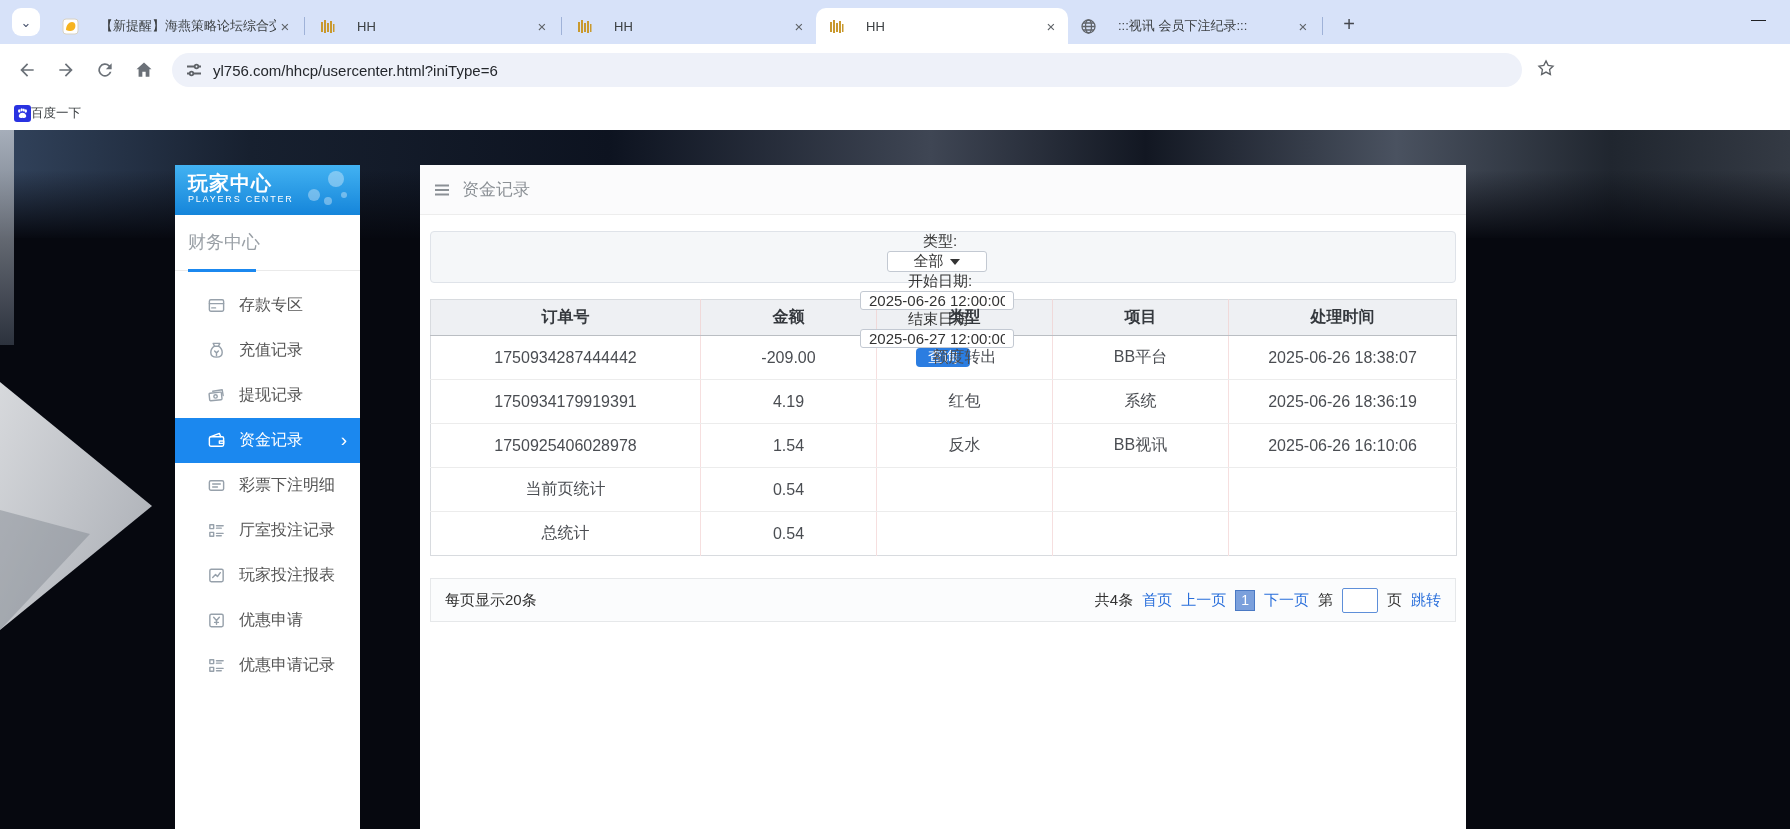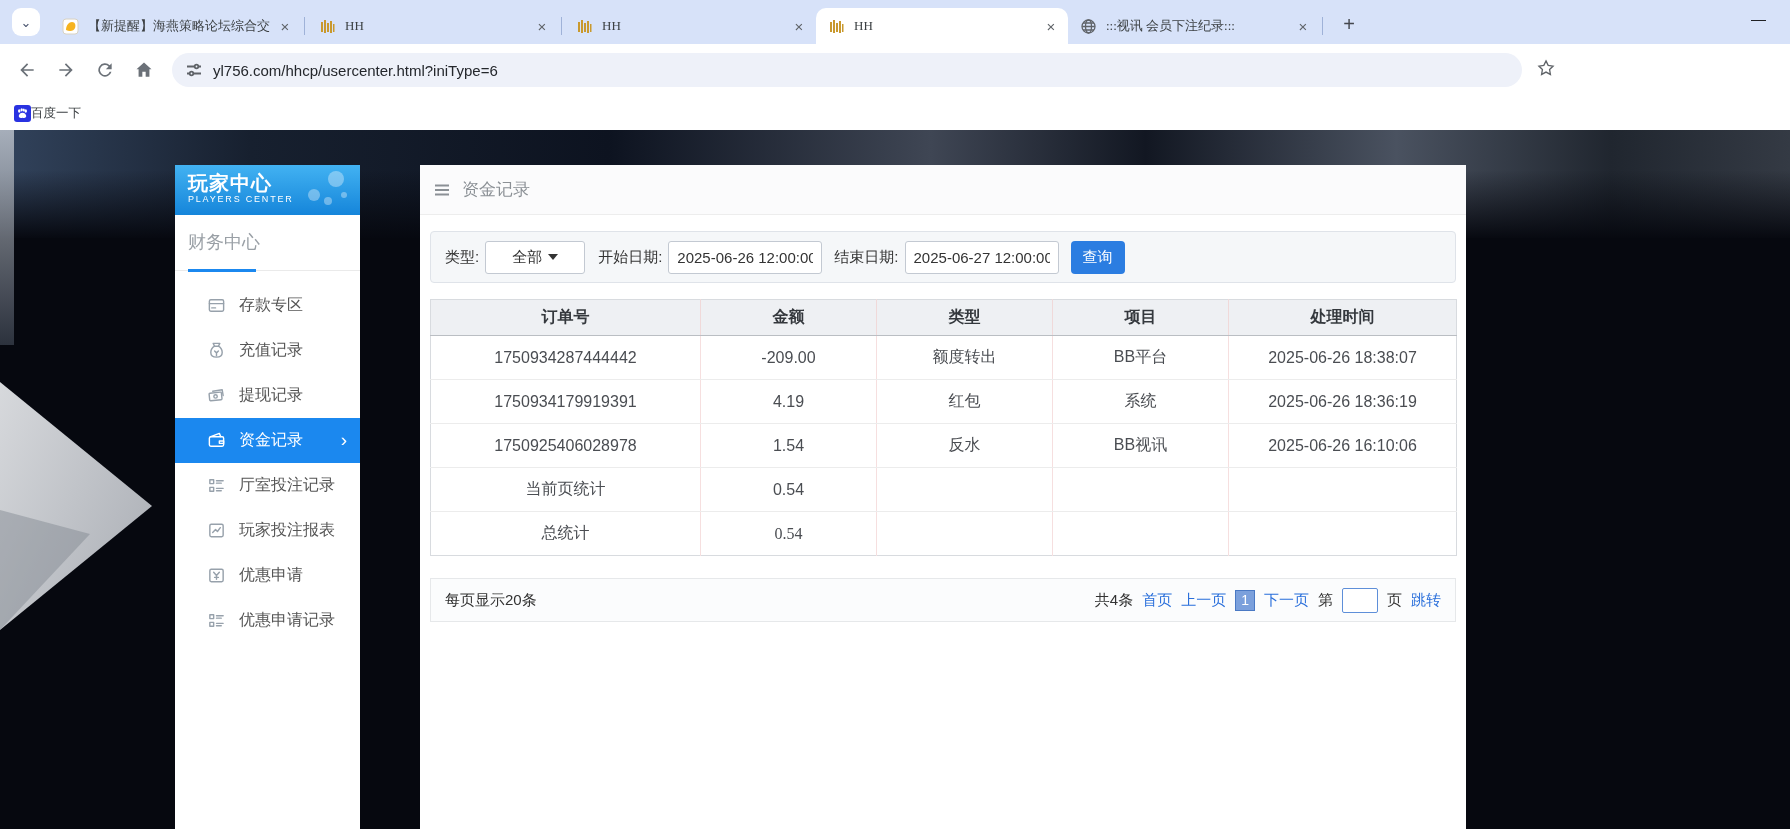--- a/index.html
+++ b/index.html
@@ -4,21 +4,21 @@
 <style>
   * { margin:0; padding:0; box-sizing:border-box; }
   html,body { width:1790px; height:829px; }
   body { font-family:"Liberation Sans", sans-serif; position:relative; overflow:hidden; background:#fff; }
 
   
   .tabstrip { position:absolute; top:0; left:0; width:1790px; height:44px; background:#d7e2f9; display:flex; align-items:flex-end; }
   .tab-search-btn { width:28px; height:28px; border-radius:9px; background:#fff; margin:0 10px 8px 12px; display:flex; align-items:center; justify-content:center; color:#45506b; font-size:13px; cursor:pointer; }
   .tab { height:36px; width:252px; display:flex; align-items:center; padding:0 8px 0 12px; border-radius:10px 10px 0 0; color:#3c4043; }
   .tab.active { background:#fff; }
-  .tab-title { flex:1; font-size:13px; white-space:nowrap; overflow:hidden; margin-left:9px;font-family:Liberation Serif, serif; }
+  .tab-title { flex:1; font-size:13px; white-space:nowrap; overflow:hidden; margin-left:21px; }
   .tab-close { width:18px; height:18px; border-radius:50%; display:flex; align-items:center; justify-content:center; color:#5f6368; font-size:15px; cursor:pointer; flex:none; }
   .tab-divider { width:1px; height:18px; background:#9fb2d8; margin:0 2px 9px 2px; flex:none; }
   .favicon { width:17px; height:17px; flex:none; display:flex; align-items:center; justify-content:center; }
   .new-tab-btn { width:28px; height:28px; margin:0 0 6px 10px; display:flex; align-items:center; justify-content:center; font-size:20px; color:#44474e; cursor:pointer; }
   .win-min { position:absolute; right:24px; top:10px; color:#202124; font-size:15px; cursor:pointer; }
 
   .toolbar { position:absolute; top:44px; left:0; width:1790px; height:52px; background:#fff; display:flex; align-items:center; }
   .nav-ic { width:24px; height:24px; margin-left:15px; display:flex; align-items:center; justify-content:center; cursor:pointer; }
   .nav-ic svg { width:20px; height:20px; fill:#6b7178; }
   .urlbar { margin-left:16px; width:1350px; height:34px; border-radius:17px; background:#eef1f9; display:flex; align-items:center; padding:0 14px; }
@@ -55,33 +55,33 @@
   .sb-item .ico svg { width:19px; height:19px; fill:none; stroke:#97a1ab; stroke-width:1.5; stroke-linecap:round; stroke-linejoin:round; }
   .sb-item.active { background:#1b88ef; color:#fff; }
   .sb-item.active .ico svg { stroke:#fff; }
   .sb-chev { position:absolute; right:13px; top:50%; transform:translateY(-54%); color:#fff; font-size:19px; }
 
   
   .panel { position:absolute; left:420px; top:35px; width:1046px; height:664px; background:#fff; }
   .p-head { height:50px; display:flex; align-items:center; gap:11px; padding-left:13px; color:#8b9095; font-size:17px; background:#fbfbfc; border-bottom:1px solid #ededed; }
   .p-head svg { width:18px; height:18px; stroke:#8b9095; stroke-width:2; }
 
-  .filterbox { margin:16px 10px 0; height:52px; background:#f5f7f9; border:1px solid #dfe3e9; border-radius:4px; display:flex; align-items:center; padding:0 14px; font-size:15px; color:#333; }
+  .filterbox { margin:16px 10px 0; height:52px; background:#f5f7f9; border:1px solid #dfe3e9; border-radius:4px; display:flex; align-items:center; padding:0 14px; font-size:15px; color:#333;flex-direction:column; }
   .f-label { margin-right:6px; white-space:nowrap; }
   .f-select { width:100px; height:33px; background:#fff; border:1px solid #c3c9d2; border-radius:3px; display:flex; align-items:center; justify-content:space-between; padding:0 26px; margin-right:13px; cursor:pointer; }
   .f-select .arr { width:0; height:0; border-left:5px solid transparent; border-right:5px solid transparent; border-top:6px solid #333; }
   .f-input { width:154px; height:33px; border:1px solid #c3c9d2; border-radius:3px; font-size:15px; color:#333; padding:0 8px; margin-right:12px; background:#fff; font-family:"Liberation Sans",sans-serif; }
   .btn-search { width:54px; height:33px; background:#2b7de1; color:#fff; border:none; border-radius:4px; font-size:15px; cursor:pointer; font-family:"Liberation Sans",sans-serif; }
 
   table.records { width:1026px; margin:16px 10px 0; border-collapse:collapse; table-layout:fixed; font-size:16px; color:#4a4d52; border:1px solid #d8dbdf; }
   .records th { height:36px; background:#eef0f3; font-weight:bold; color:#34383d; border-bottom:1px solid #babec3; border-right:1px solid #f0d9d9; text-align:center; }
   .records th:last-child { border-right:none; }
   .records td { height:44px; text-align:center; border-bottom:1px solid #ececec; border-right:1px solid #f6dfdf; }
   .records td:last-child { border-right:none; }
-  .records tr:last-child td { border-bottom:none;font-family:Liberation Serif, serif; }
+  .records tr:last-child td { border-bottom:none; }
 
   .pagebar { margin:22px 10px 0; height:44px; background:#fbfcfd; border:1px solid #e6e8ea; display:flex; align-items:center; padding:0 14px; font-size:15px; color:#333; }
   .pb-right { margin-left:auto; display:flex; align-items:center; gap:9px; }
   .pb-link { color:#2a6fdb; cursor:pointer; }
   .pb-cur { background:#7ba0dc; border:1px solid #4a79c4; color:#fff; font-size:14px; padding:1px 5px; line-height:17px; }
   .pb-input { width:36px; height:25px; border:1px solid #5e8fd9; border-radius:2px; font-size:14px; text-align:center; }
 </style>
 </head>
 <body>
 
@@ -284,20 +284,29 @@
           <svg viewBox="0 0 20 20">
               <rect x="2.5" y="6" width="15" height="10" rx="1.5"></rect>
               <path d="M4 6l9-3.5L14.5 6"></path>
               <path d="M13 10.5h4.5v2.5H13z"></path>
             </svg>
         </span>
         <span>资金记录</span>
         <span class="sb-chev">›</span>
       </div>
 
+      <div class="sb-item">
+        <span class="ico">
+          <svg viewBox="0 0 20 20">
+              <rect x="2.5" y="5" width="15" height="10" rx="1.5"></rect>
+              <path d="M6 8.5h8M6 11.5h5"></path>
+            </svg>
+        </span>
+        <span>彩票下注明细</span>
+      </div>
 
       <div class="sb-item">
         <span class="ico">
           <svg viewBox="0 0 20 20">
               <rect x="3" y="4" width="4" height="4"></rect>
               <rect x="3" y="12" width="4" height="4"></rect>
               <path d="M10 5h7M10 7.5h5M10 13h7M10 15.5h5"></path>
             </svg>
         </span>
         <span>厅室投注记录</span>

